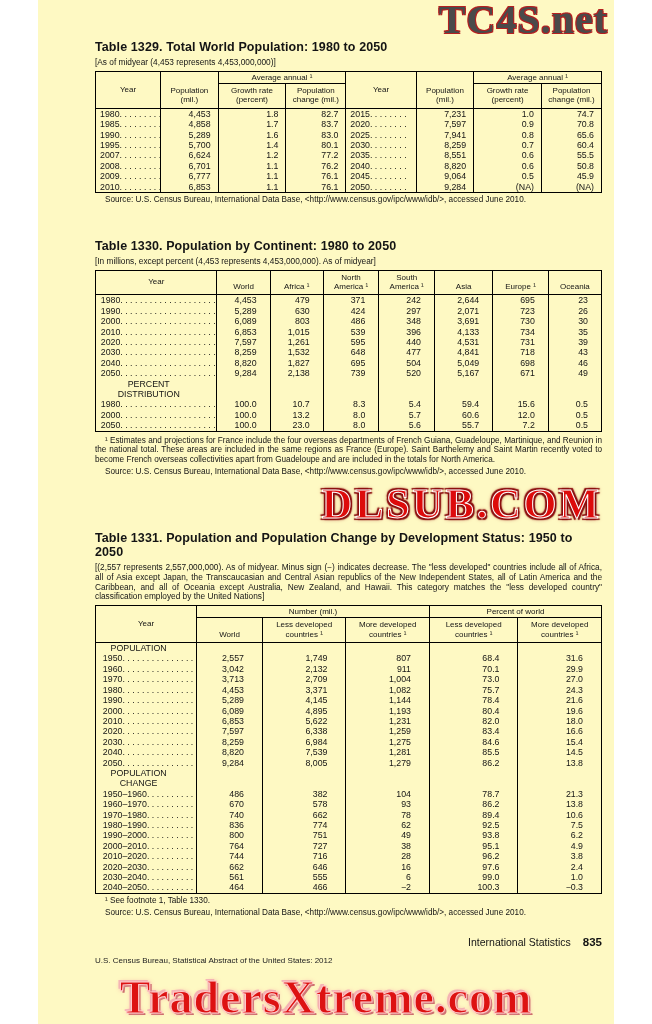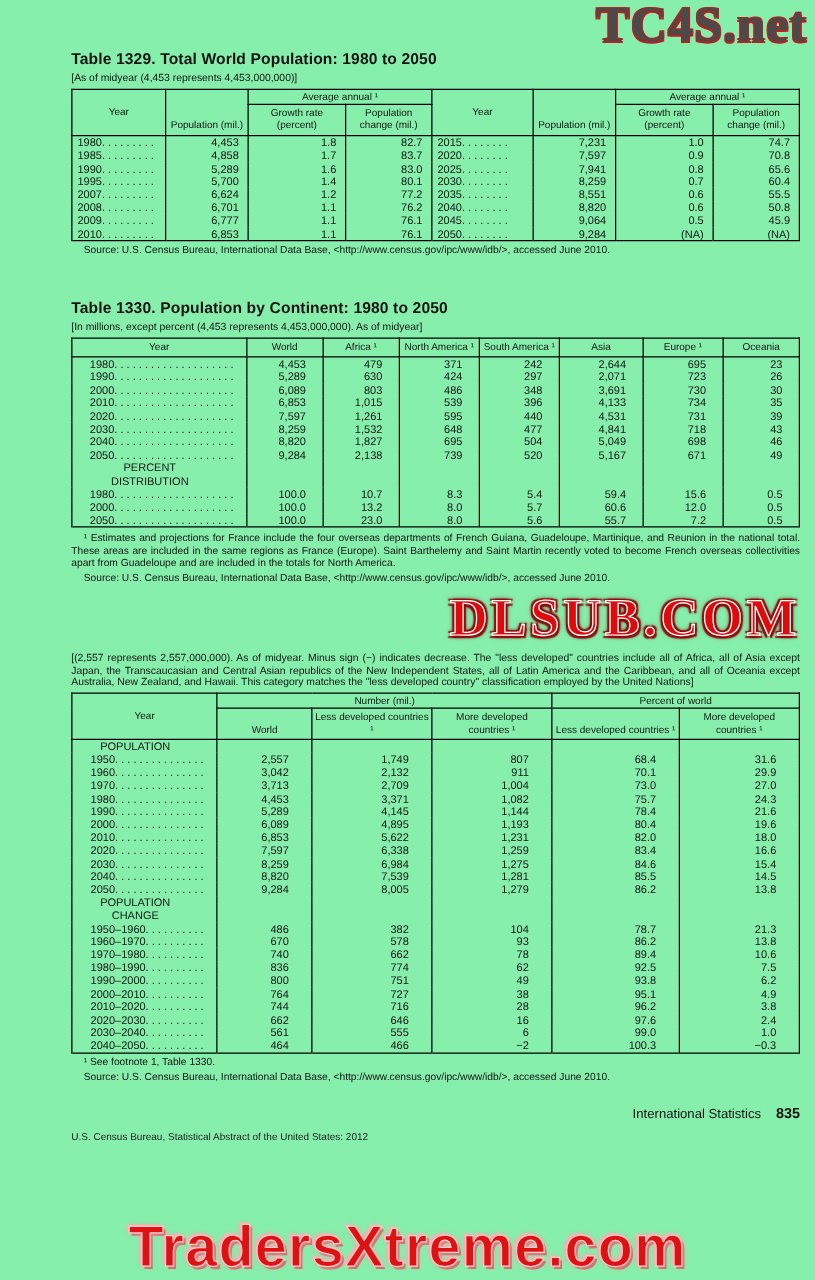--- a/index.html
+++ b/index.html
@@ -1,22 +1,22 @@
 <!DOCTYPE html>
 <html><head>
 <meta charset="utf-8">
 <style>
   * { box-sizing: border-box; margin: 0; padding: 0; }
   html, body { background: #ffffff; }
   .page {
     position: relative;
-    width: 652px;
+    width: 576px;
     height: 1024px;
     margin: 0 auto;
-    background: #86efac;
+    background: #fef9c3;
     font-family: "Liberation Sans", sans-serif;
     color: #141414;
     padding: 40px 12px 0 57px;
     overflow: hidden;
   }
 
   
   .wm-top {
     position: absolute; top: -4px; right: 6px;
     font-family: "Liberation Serif", serif; font-weight: bold;
@@ -28,21 +28,21 @@
     text-align: right;
     font-family: "Liberation Serif", serif; font-weight: bold;
     font-size: 42px; letter-spacing: 3px; line-height: 46px;
     color: #dd0b0b;
     -webkit-text-stroke: 1px #ffffff;
     text-shadow: 0 0 5px #8c0e0e, 2px 2px 1px #8c0e0e, -2px -2px 1px #8c0e0e, 2px -2px 1px #8c0e0e, -2px 2px 1px #8c0e0e;
     margin: 4px 0 4px;
   }
   .wm-bottom {
     position: absolute; bottom: 0; left: 50%; transform: translateX(-50%);
-    font-family: Liberation Sans, sans-serif; font-weight: bold;
+    font-family: Liberation Serif, serif; font-weight: bold;
     font-size: 46px; letter-spacing: 1px; white-space: nowrap;
     color: #dd1212;
     -webkit-text-stroke: 1px #ffc9c9;
     text-shadow: 0 0 5px #f2a0a0, 2px 2px 0 #c96a6a, -2px -2px 0 #f5b9b9;
   }
 
   
   .tbl-title { font-size: 12.5px; font-weight: bold; margin: 0 0 4px; letter-spacing: 0.1px; }
   .tbl-subtitle { font-size: 8.3px; line-height: 9.8px; margin: 0 0 3px; text-align: justify; }
   .note { font-size: 8.2px; line-height: 10px; margin-top: 2px; text-indent: 10px; }
@@ -350,20 +350,21 @@
           </tr>
         </tbody>
     </table>
     <p class="footnote-para">¹ Estimates and projections for France include the four overseas departments of French Guiana, Guadeloupe, Martinique, and Reunion in the national total. These areas are included in the same regions as France (Europe). Saint Barthelemy and Saint Martin recently voted to become French overseas collectivities apart from Guadeloupe and are included in the totals for North America.</p>
     <p class="note">Source: U.S. Census Bureau, International Data Base, &lt;http://www.census.gov/ipc/www/idb/&gt;, accessed June 2010.</p>
   </section>
 
   <div class="wm-mid">DLSUB.COM</div>
 
   <section class="sec-1331">
+    <h2 class="tbl-title">Table 1331. Population and Population Change by Development Status: 1950 to 2050</h2>
     <p class="tbl-subtitle">[(2,557 represents 2,557,000,000). As of midyear. Minus sign (−) indicates decrease. The "less developed" countries include all of Africa, all of Asia except Japan, the Transcaucasian and Central Asian republics of the New Independent States, all of Latin America and the Caribbean, and all of Oceania except Australia, New Zealand, and Hawaii. This category matches the "less developed country" classification employed by the United Nations]</p>
     <table class="t1331">
       <colgroup>
         <col style="width:20%">
           <col style="width:13%">
           <col style="width:16.5%">
         <col style="width:16.5%">
           <col style="width:17.5%">
           <col style="width:16.5%">
       </colgroup>

